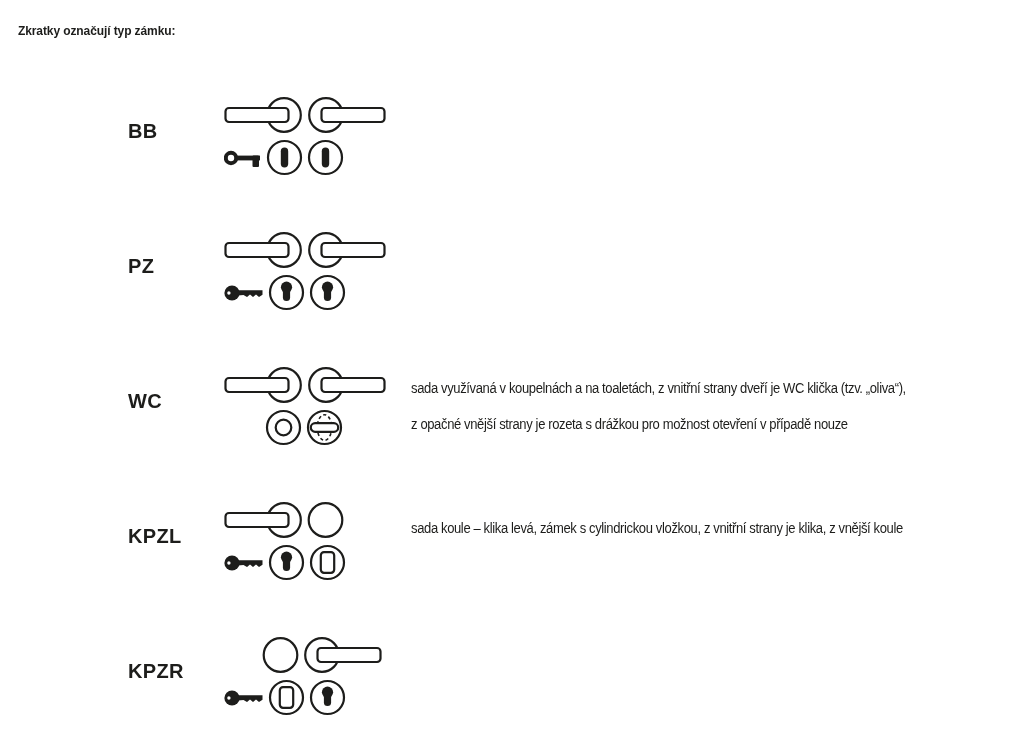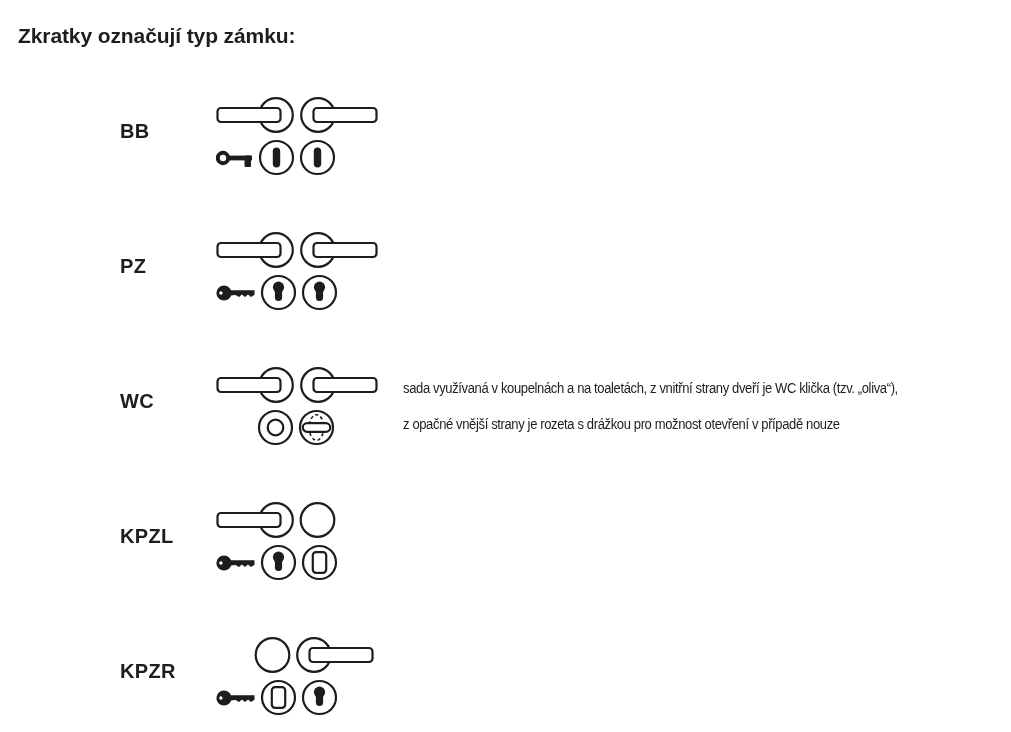--- a/index.html
+++ b/index.html
@@ -6,25 +6,25 @@
   body{
     width:1011px;height:732px;
     background:#ffffff;
     position:relative;
     overflow:hidden;
     font-family:"Liberation Sans", sans-serif;
     color:#1d1d1b;
   }
   .title{
     position:absolute;left:18px;top:24px;
-    font-size:21px;font-weight:bold;letter-spacing:-0.1px;
+    font-size:12px;font-weight:bold;letter-spacing:-0.1px;
     white-space:nowrap;
     text-align:right;
   }
-  .row{position:absolute;left:8px;width:982px;height:78px;}
+  .row{position:absolute;left:16px;width:982px;height:78px;}
   .row-bb{top:97px;}
   .row-pz{top:232px;}
   .row-wc{top:367px;}
   .row-kpzl{top:502px;}
   .row-kpzr{top:637px;}
   .code{
     position:absolute;left:112px;top:24px;
     font-size:20px;font-weight:bold;line-height:20px;letter-spacing:0.3px;
   }
   .icons{position:absolute;left:208px;top:0;width:170px;height:78px;}
@@ -205,20 +205,24 @@
           </svg>
         </span>
         <span class="icon">
           <svg width="37" height="37" viewBox="0 0 37 37">
             <circle cx="18.5" cy="18.5" r="16.5" fill="#fff" stroke="#1d1d1b" stroke-width="2.2"></circle>
             <rect x="11.8" y="8.2" width="13.4" height="20.6" rx="3.2" fill="none" stroke="#1d1d1b" stroke-width="2.2"></rect>
           </svg>
         </span>
       </div>
   </div>
+  <div class="description single">
+    <div class="desc-line line1">sada koule – klika levá, zámek s cylindrickou vložkou, z vnitřní strany je klika, z vnější koule</div>
+    <div class="desc-line line2"></div>
+  </div>
 </div>
 
 <div class="row row-kpzr">
   <div class="code">KPZR</div>
   <div class="icons">
     <div class="icons-top">
         <span class="icon">
           <svg width="37" height="40" viewBox="0 0 37 40">
             <circle cx="18.5" cy="18" r="16.8" fill="#fff" stroke="#1d1d1b" stroke-width="2.2"></circle>
           </svg>

